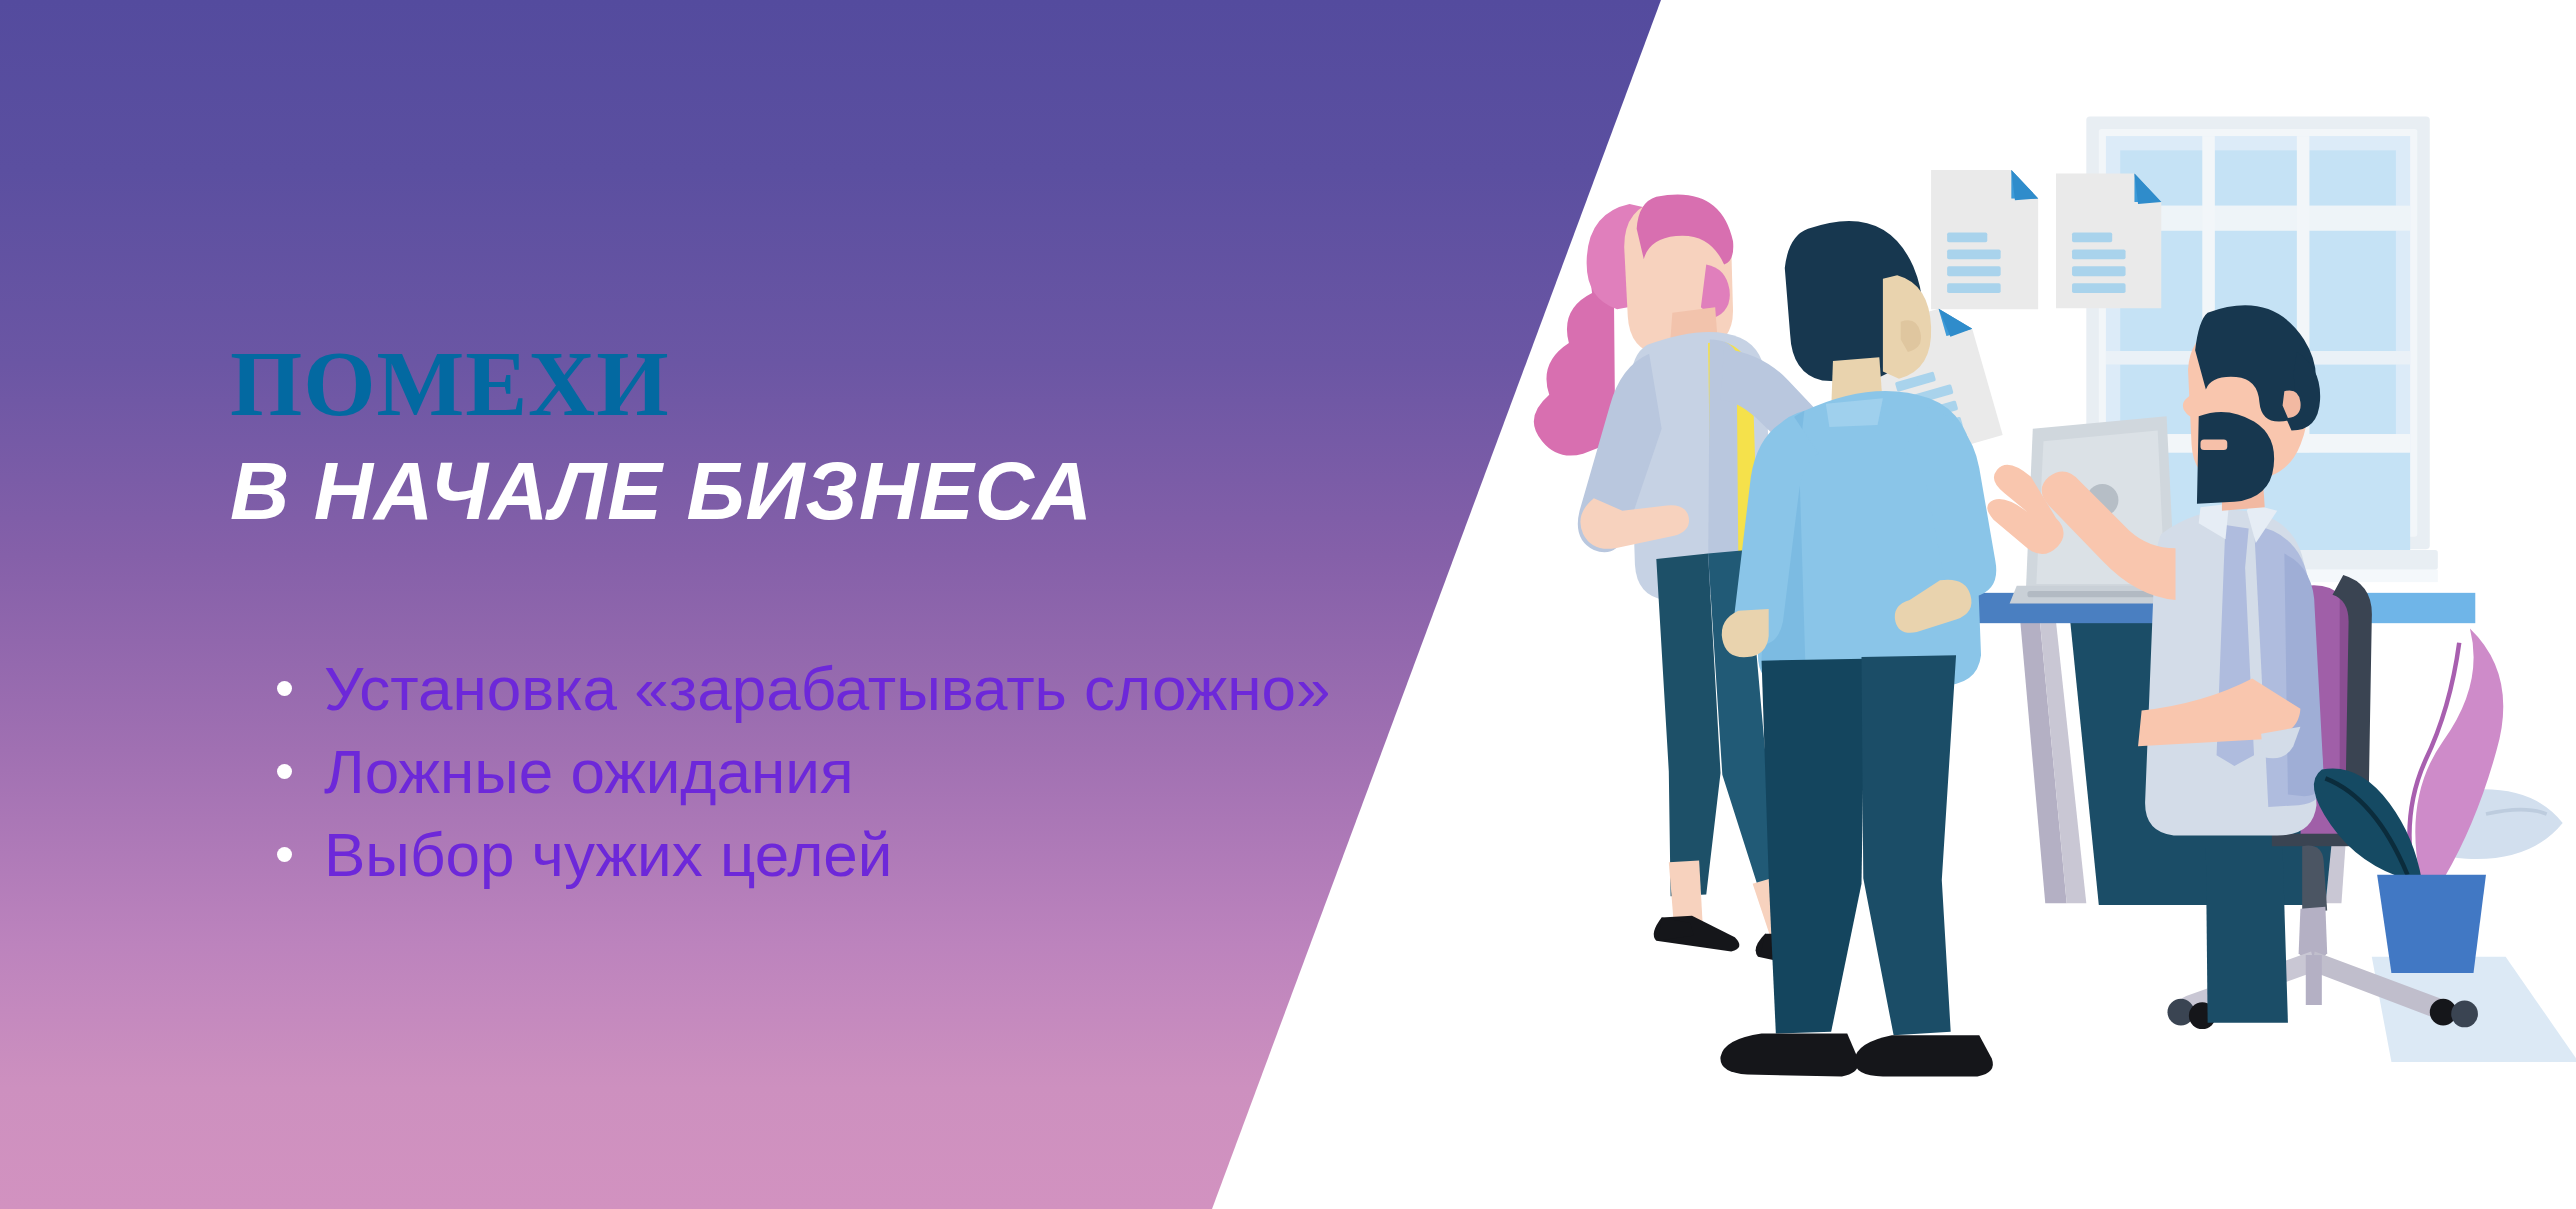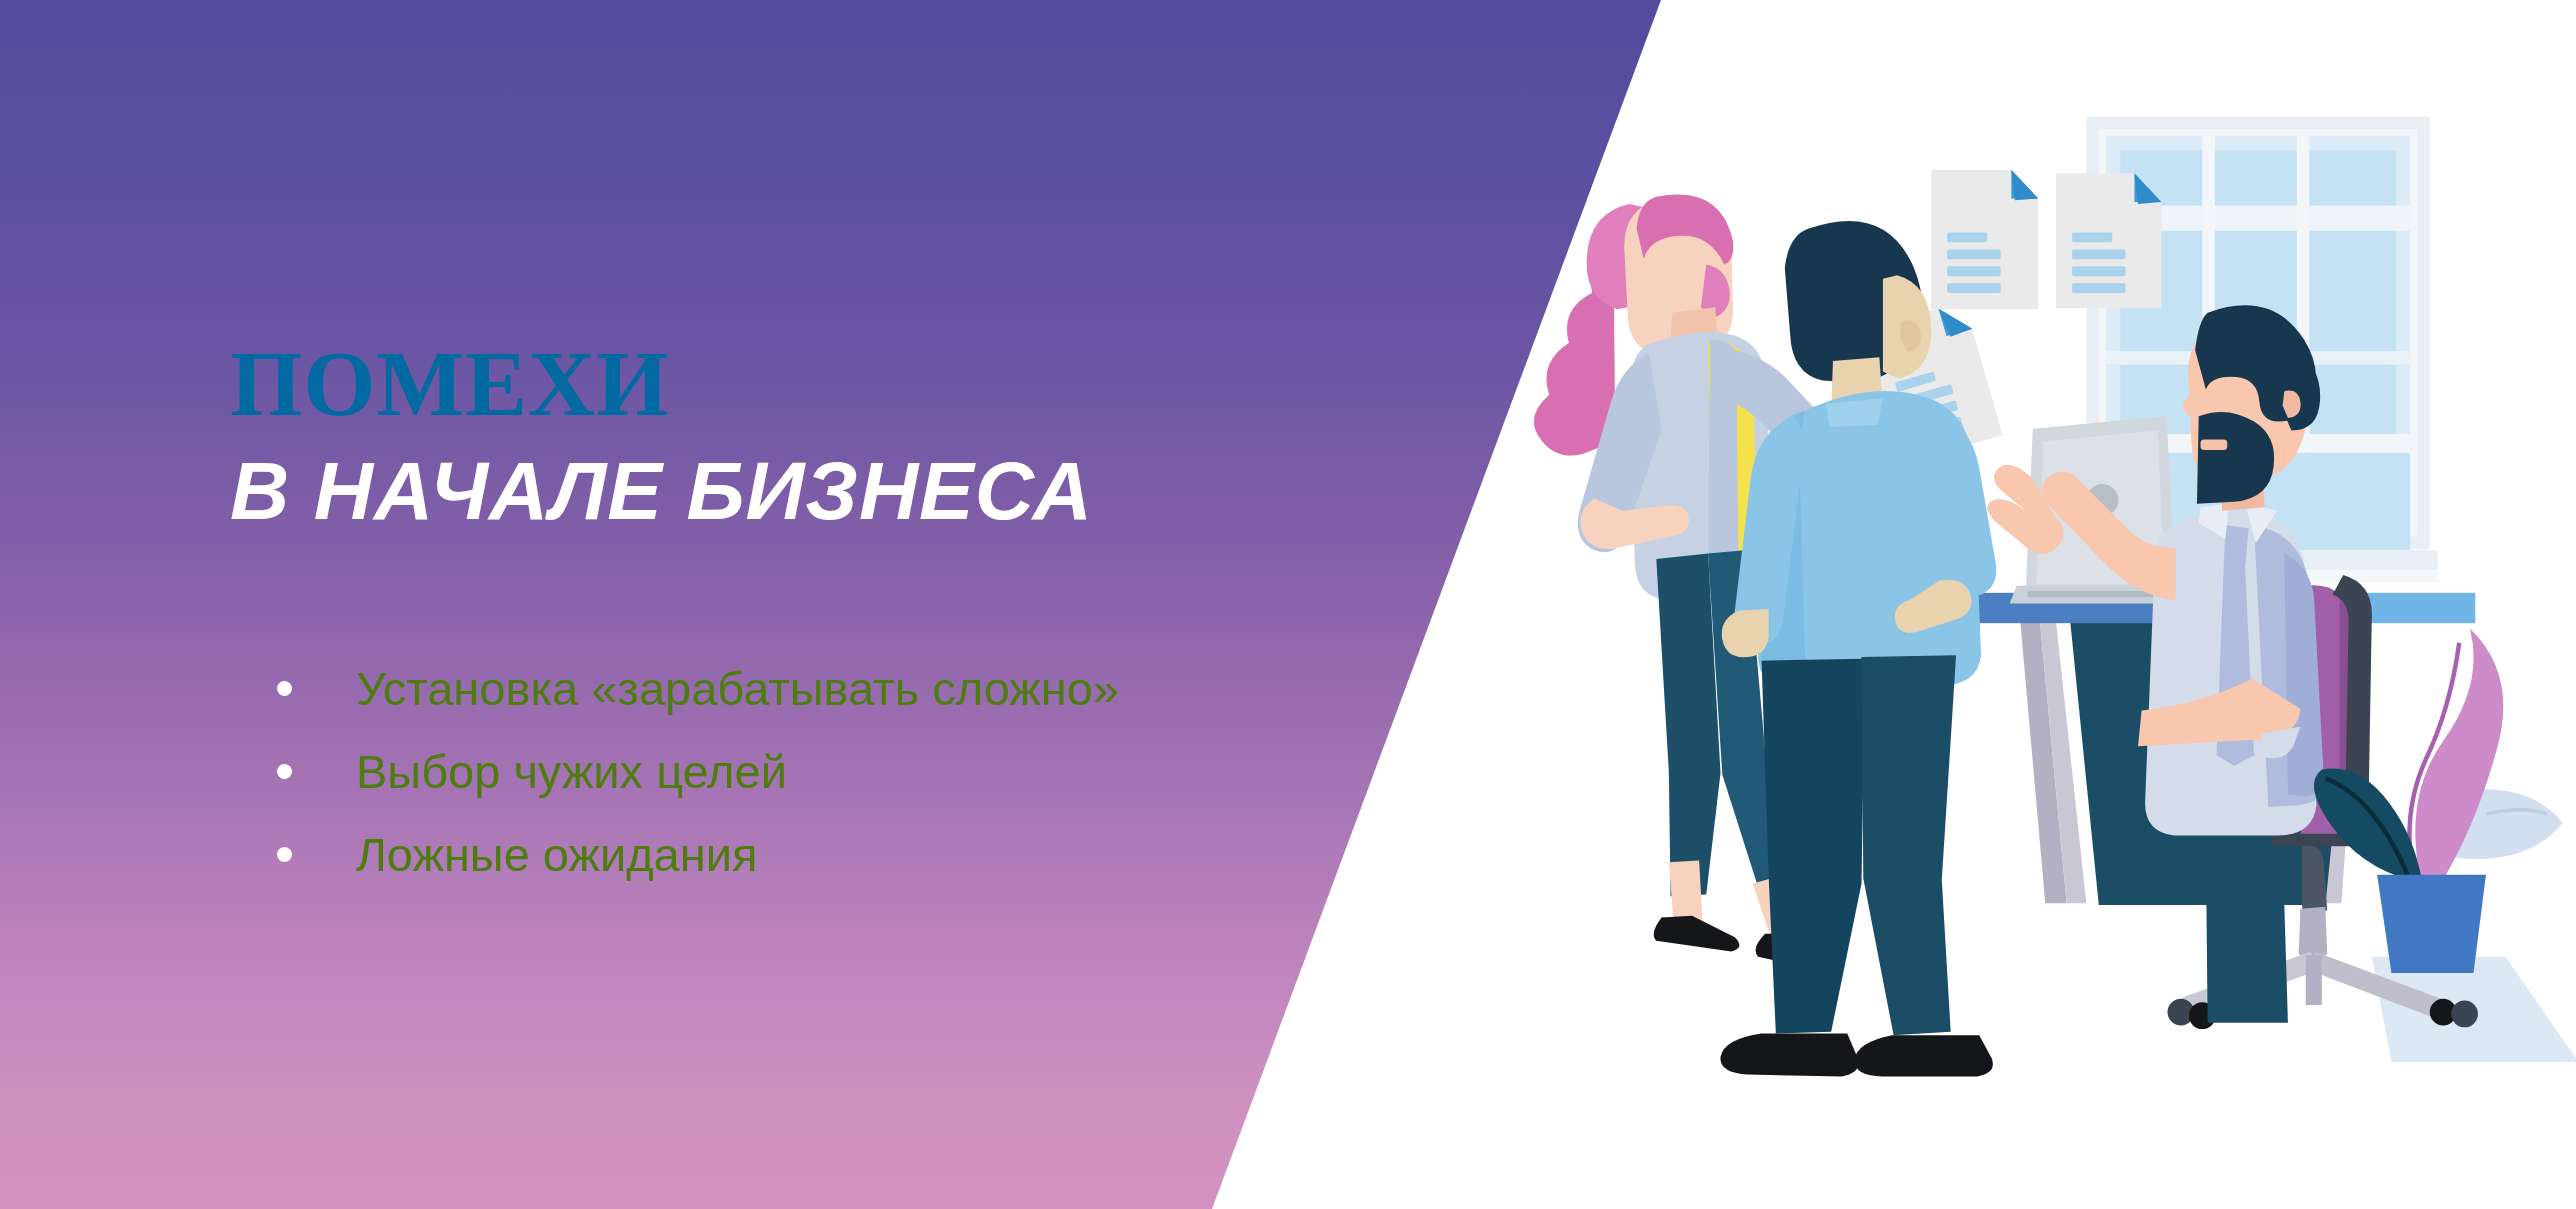--- a/index.html
+++ b/index.html
@@ -82,24 +82,24 @@
     height: 83px;
   }
   .bullet-dot {
     width: 15px;
     height: 15px;
     border-radius: 50%;
     background: #ffffff;
     flex: 0 0 auto;
   }
   .bullet-text {
-    margin-left: 64px;
-    font-size: 47px;
+    margin-left: 32px;
+    font-size: 62px;
     font-weight: 400;
-    color: #4d7c0f;
+    color: #6d28d9;
     white-space: nowrap;
     line-height: 1.0;
   }
 
   
   .illustration {
     position: absolute;
     left: 1392px;
     top: 54px;
     width: 1187px;
@@ -119,25 +119,25 @@
     <div class="headline-secondary">В НАЧАЛЕ БИЗНЕСА</div>
   </div>
 
   <ul class="bullet-list">
     <li class="bullet-item">
       <span class="bullet-dot"></span>
       <span class="bullet-text">Установка «зарабатывать сложно»</span>
     </li>
     <li class="bullet-item">
       <span class="bullet-dot"></span>
-      <span class="bullet-text">Выбор чужих целей</span>
+      <span class="bullet-text">Ложные ожидания</span>
     </li>
     <li class="bullet-item">
       <span class="bullet-dot"></span>
-      <span class="bullet-text">Ложные ожидания</span>
+      <span class="bullet-text">Выбор чужих целей</span>
     </li>
   </ul>
 
   <div class="illustration">
   <svg viewBox="0 0 1330 1270" xmlns="http://www.w3.org/2000/svg">
 
     <path d="M1098 1012 L1248 1012 L1330 1130 L1120 1130 Z" fill="#DCE9F5"></path>
 
     <g>
       <rect x="778" y="70" width="385" height="485" rx="4" fill="#E8EEF3"></rect>

